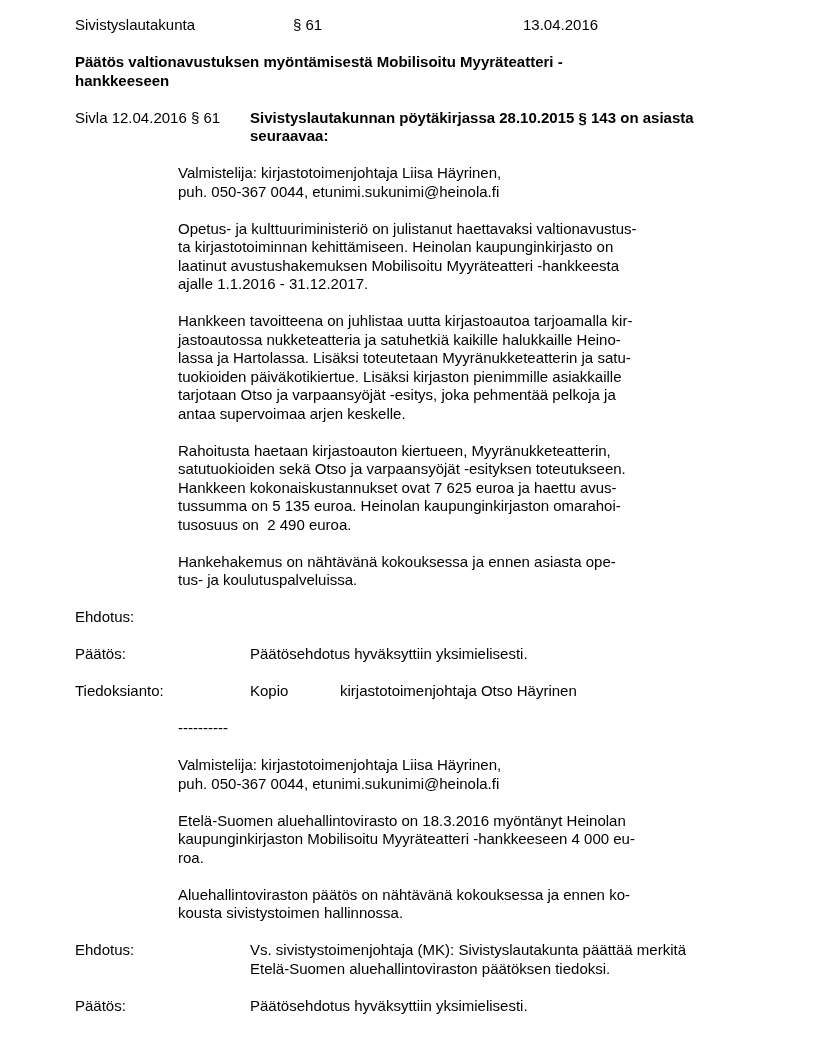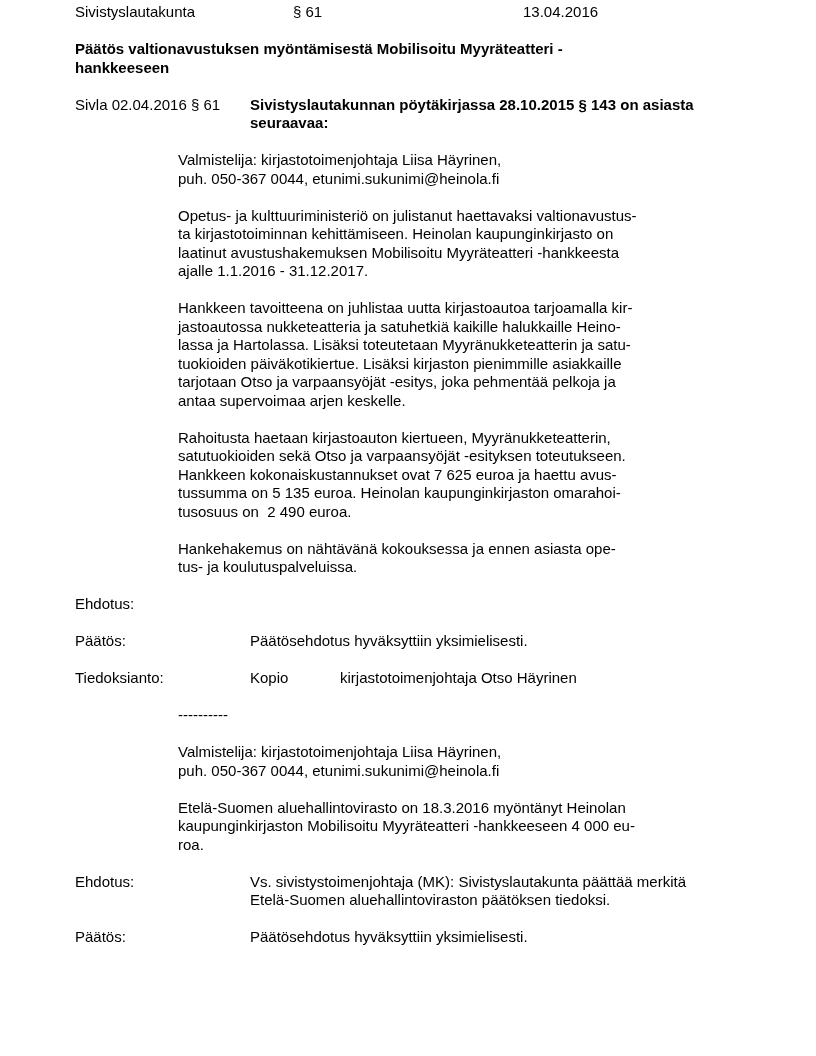--- a/index.html
+++ b/index.html
@@ -7,21 +7,21 @@
     width: 816px;
     height: 1056px;
     background: #ffffff;
     color: #000000;
     font-family: "Liberation Sans", sans-serif;
     font-size: 15px;
     line-height: 18.5px;
   }
   .doc { padding: 3px 40px 0 75px; box-sizing: border-box; }
   .block { margin-bottom: 18.5px; }
-  .row { display: flex; align-items: flex-start; }
+  .row { display: flex; align-items: flex-start; margin-top: 13px; }
   .hdr-col1 { flex: 0 0 218px; }
   .hdr-col2 { flex: 0 0 230px; }
   .label-col { flex: 0 0 175px; }
   .sub-col { flex: 0 0 90px; }
   .indent { margin-left: 103px; }
   .content { white-space: pre-wrap; max-width: 492px; }
   .bold { font-weight: bold; }
 </style>
 </head>
 <body>
@@ -31,21 +31,21 @@
   <div class="block row">
     <span class="hdr-col1">Sivistyslautakunta</span>
     <span class="hdr-col2">§ 61</span>
     <span>13.04.2016</span>
   </div>
 
   <div class="block bold content">Päätös valtionavustuksen myöntämisestä Mobilisoitu Myyräteatteri -hankkeeseen</div>
 
 
   <div class="block row">
-    <span class="label-col">Sivla 02.04.2016 § 61</span>
+    <span class="label-col">Sivla 12.04.2016 § 61</span>
     <span class="content bold">Sivistyslautakunnan pöytäkirjassa 28.10.2015 § 143 on asiasta
 seuraavaa:</span>
   </div>
 
   <div class="block indent content">Valmistelija: kirjastotoimenjohtaja Liisa Häyrinen,
 puh. 050-367 0044, etunimi.sukunimi@heinola.fi</div>
 
   <div class="block indent content">Opetus- ja kulttuuriministeriö on julistanut haettavaksi valtionavustus-
 ta kirjastotoiminnan kehittämiseen. Heinolan kaupunginkirjasto on
 laatinut avustushakemuksen Mobilisoitu Myyräteatteri -hankkeesta
@@ -84,20 +84,22 @@
 
   <div class="block indent">----------</div>
 
   <div class="block indent content">Valmistelija: kirjastotoimenjohtaja Liisa Häyrinen,
 puh. 050-367 0044, etunimi.sukunimi@heinola.fi</div>
 
   <div class="block indent content">Etelä-Suomen aluehallintovirasto on 18.3.2016 myöntänyt Heinolan
 kaupunginkirjaston Mobilisoitu Myyräteatteri -hankkeeseen 4 000 eu-
 roa.</div>
 
+  <div class="block indent content">Aluehallintoviraston päätös on nähtävänä kokouksessa ja ennen ko-
+kousta sivistystoimen hallinnossa.</div>
 
   <div class="block row">
     <span class="label-col">Ehdotus:</span>
     <span class="content">Vs. sivistystoimenjohtaja (MK): Sivistyslautakunta päättää merkitä
 Etelä-Suomen aluehallintoviraston päätöksen tiedoksi.</span>
   </div>
 
   <div class="block row">
     <span class="label-col">Päätös:</span>
     <span class="content">Päätösehdotus hyväksyttiin yksimielisesti.</span>

